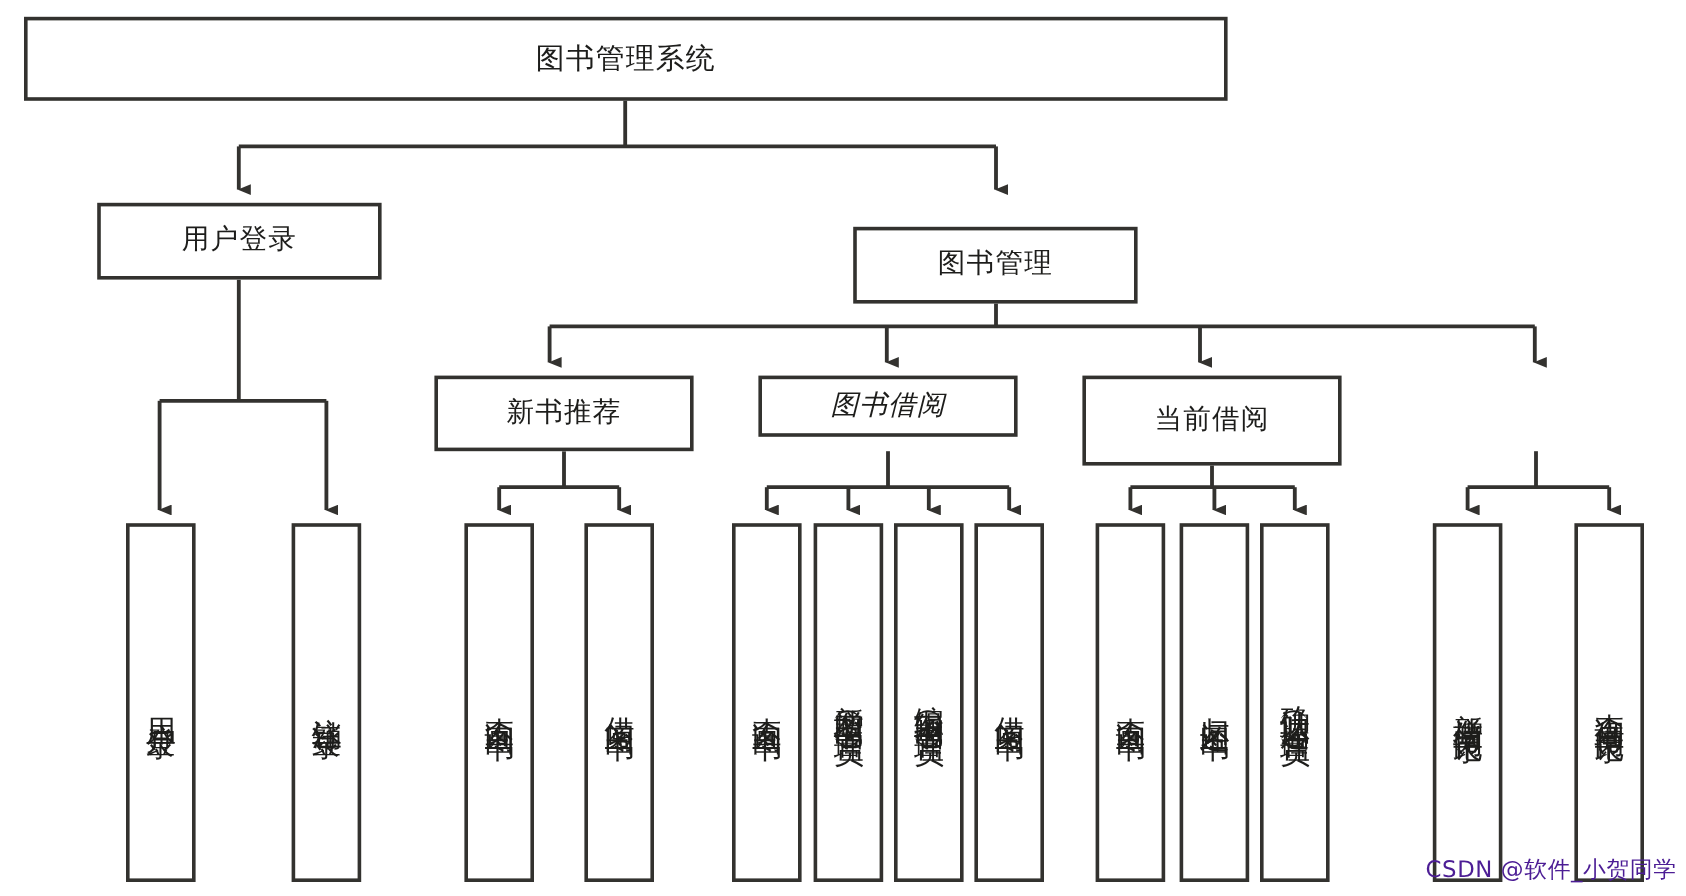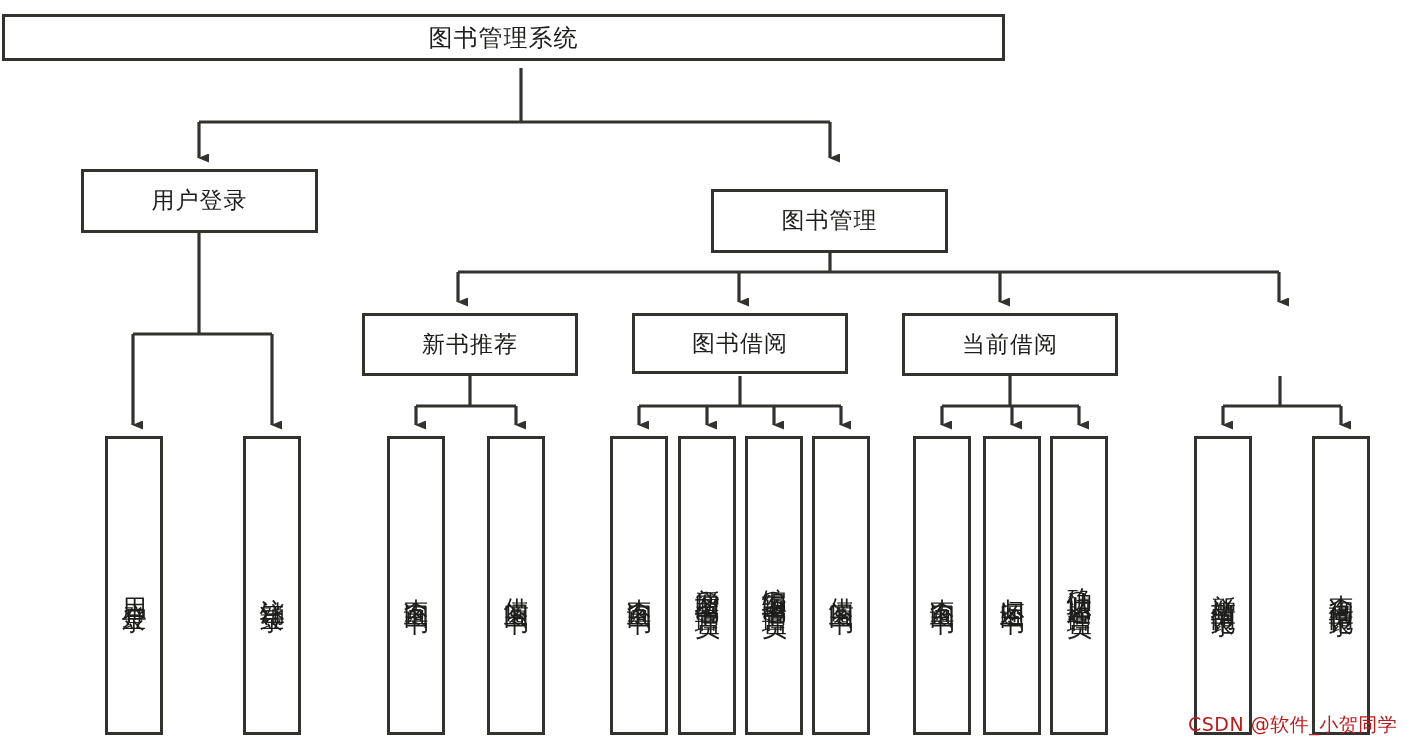--- a/index.html
+++ b/index.html
@@ -54,21 +54,21 @@
     text-align: center;
   }
   .node.v .vtext {
     writing-mode: vertical-rl;
     text-orientation: upright;
     display: block;
   }
   .watermark {
     position: absolute;
     font-size: 19px;
-    color: #b91c1c;
+    color: #4c1d95;
     letter-spacing: 0.5px;
     white-space: nowrap;
     font-family: "DejaVu Sans", "Liberation Sans", sans-serif;
   }
 </style>
 </head>
 <body>
 
 <div id="canvas">
 
@@ -115,38 +115,38 @@
       <path d="M1012,406 L1012,425" marker-end="url(#arrow)"></path>
       <path d="M1079,406 L1079,425" marker-end="url(#arrow)"></path>
 
       <path d="M1280,376 L1280,406"></path>
       <path d="M1223,406 L1341,406"></path>
       <path d="M1223,406 L1223,425" marker-end="url(#arrow)"></path>
       <path d="M1341,406 L1341,425" marker-end="url(#arrow)"></path>
     </g>
   </svg>
 
-  <div class="node title" style="left:2px; top:14px; width:1003px; height:47px;justify-content:center;">
+  <div class="node title" style="left:20px; top:14px; width:1003px; height:70px;justify-content:center;">
     <span>图书管理系统</span>
   </div>
 
   <div class="node h" style="left:81px; top:169px; width:237px; height:64px;">
     <span>用户登录</span>
   </div>
   <div class="node h" style="left:711px; top:169px; width:237px; height:64px;margin-top:20px;">
     <span>图书管理</span>
   </div>
 
   <div class="node h" style="left:362px; top:313px; width:216px; height:63px;">
     <span>新书推荐</span>
   </div>
-  <div class="node h" style="left:632px; top:313px; width:216px; height:61px;">
+  <div class="node h" style="left:632px; top:313px; width:216px; height:51px;font-style:italic;">
     <span>图书借阅</span>
   </div>
-  <div class="node h" style="left:902px; top:313px; width:216px; height:63px;">
+  <div class="node h" style="left:902px; top:313px; width:216px; height:75px;">
     <span>当前借阅</span>
   </div>
 
   <div class="node v" style="left:105px; top:436px; width:58px; height:299px;">
     <span class="vtext">用户登录</span>
   </div>
   <div class="node v" style="left:243px; top:436px; width:58px; height:299px;">
     <span class="vtext">注销登录</span>
   </div>
 

